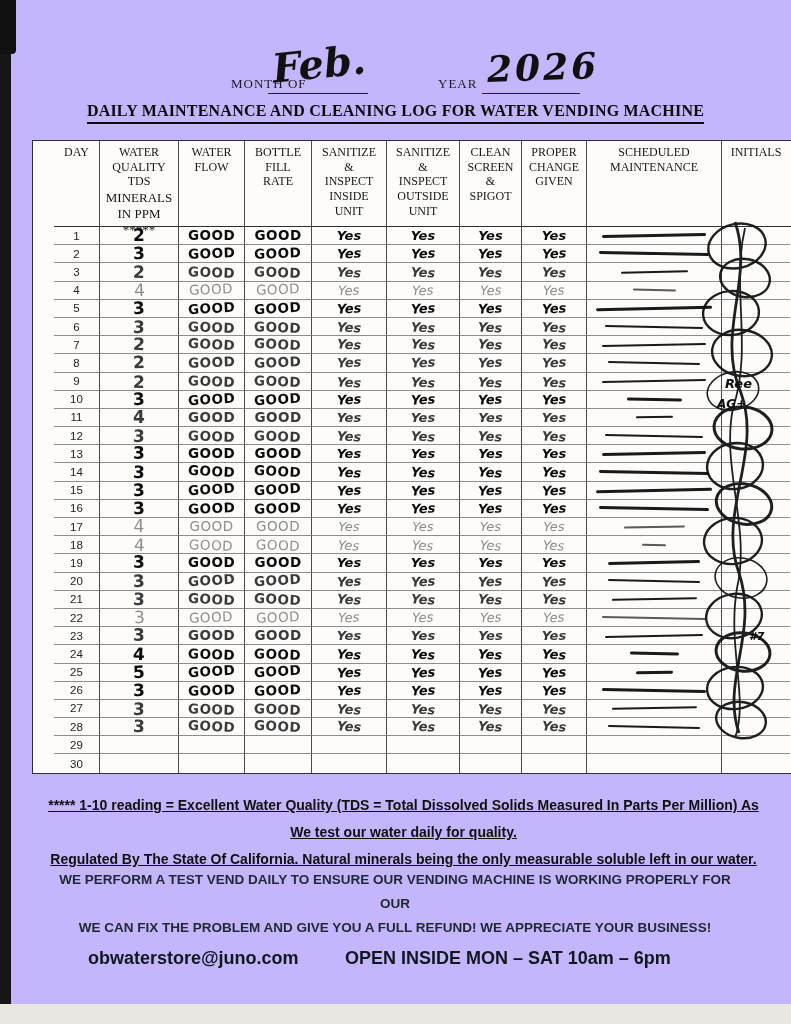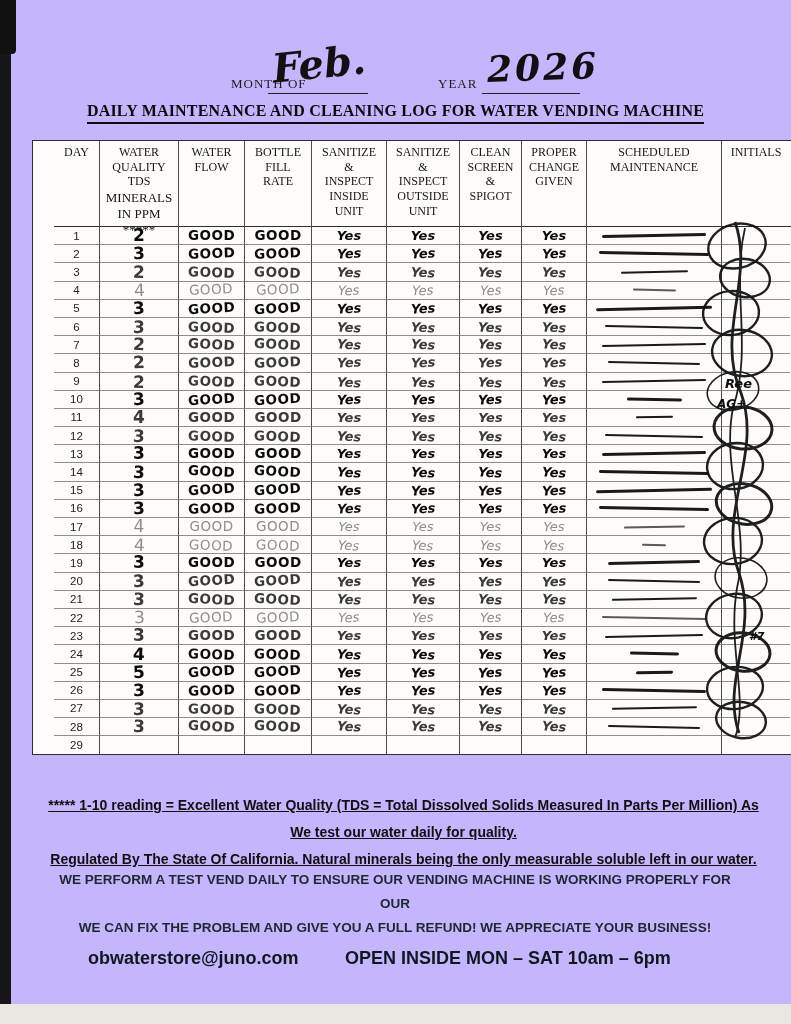--- a/index.html
+++ b/index.html
@@ -978,20 +978,48 @@
             <div class="hw hw-yes">Yes</div>
           </div>
           <div class="tcell">
             <div class="dash" style="width: 92px;"></div>
           </div>
           <div class="tcell"></div>
         </div>
         <div class="trow ink-mid">
           <div class="tcell">
             <div class="daynum">29</div>
+          </div>
+          <div class="tcell">
+            <div class="hw hw-num"></div>
+          </div>
+          <div class="tcell">
+            <div class="hw hw-good"></div>
+          </div>
+          <div class="tcell">
+            <div class="hw hw-good"></div>
+          </div>
+          <div class="tcell">
+            <div class="hw hw-yes"></div>
+          </div>
+          <div class="tcell">
+            <div class="hw hw-yes"></div>
+          </div>
+          <div class="tcell">
+            <div class="hw hw-yes"></div>
+          </div>
+          <div class="tcell">
+            <div class="hw hw-yes"></div>
+          </div>
+          <div class="tcell"></div>
+          <div class="tcell"></div>
+        </div>
+        <div class="trow ink-mid">
+          <div class="tcell">
+            <div class="daynum">30</div>
           </div>
           <div class="tcell">
             <div class="hw hw-num"></div>
           </div>
           <div class="tcell">
             <div class="hw hw-good"></div>
           </div>
           <div class="tcell">
             <div class="hw hw-good"></div>
           </div>

